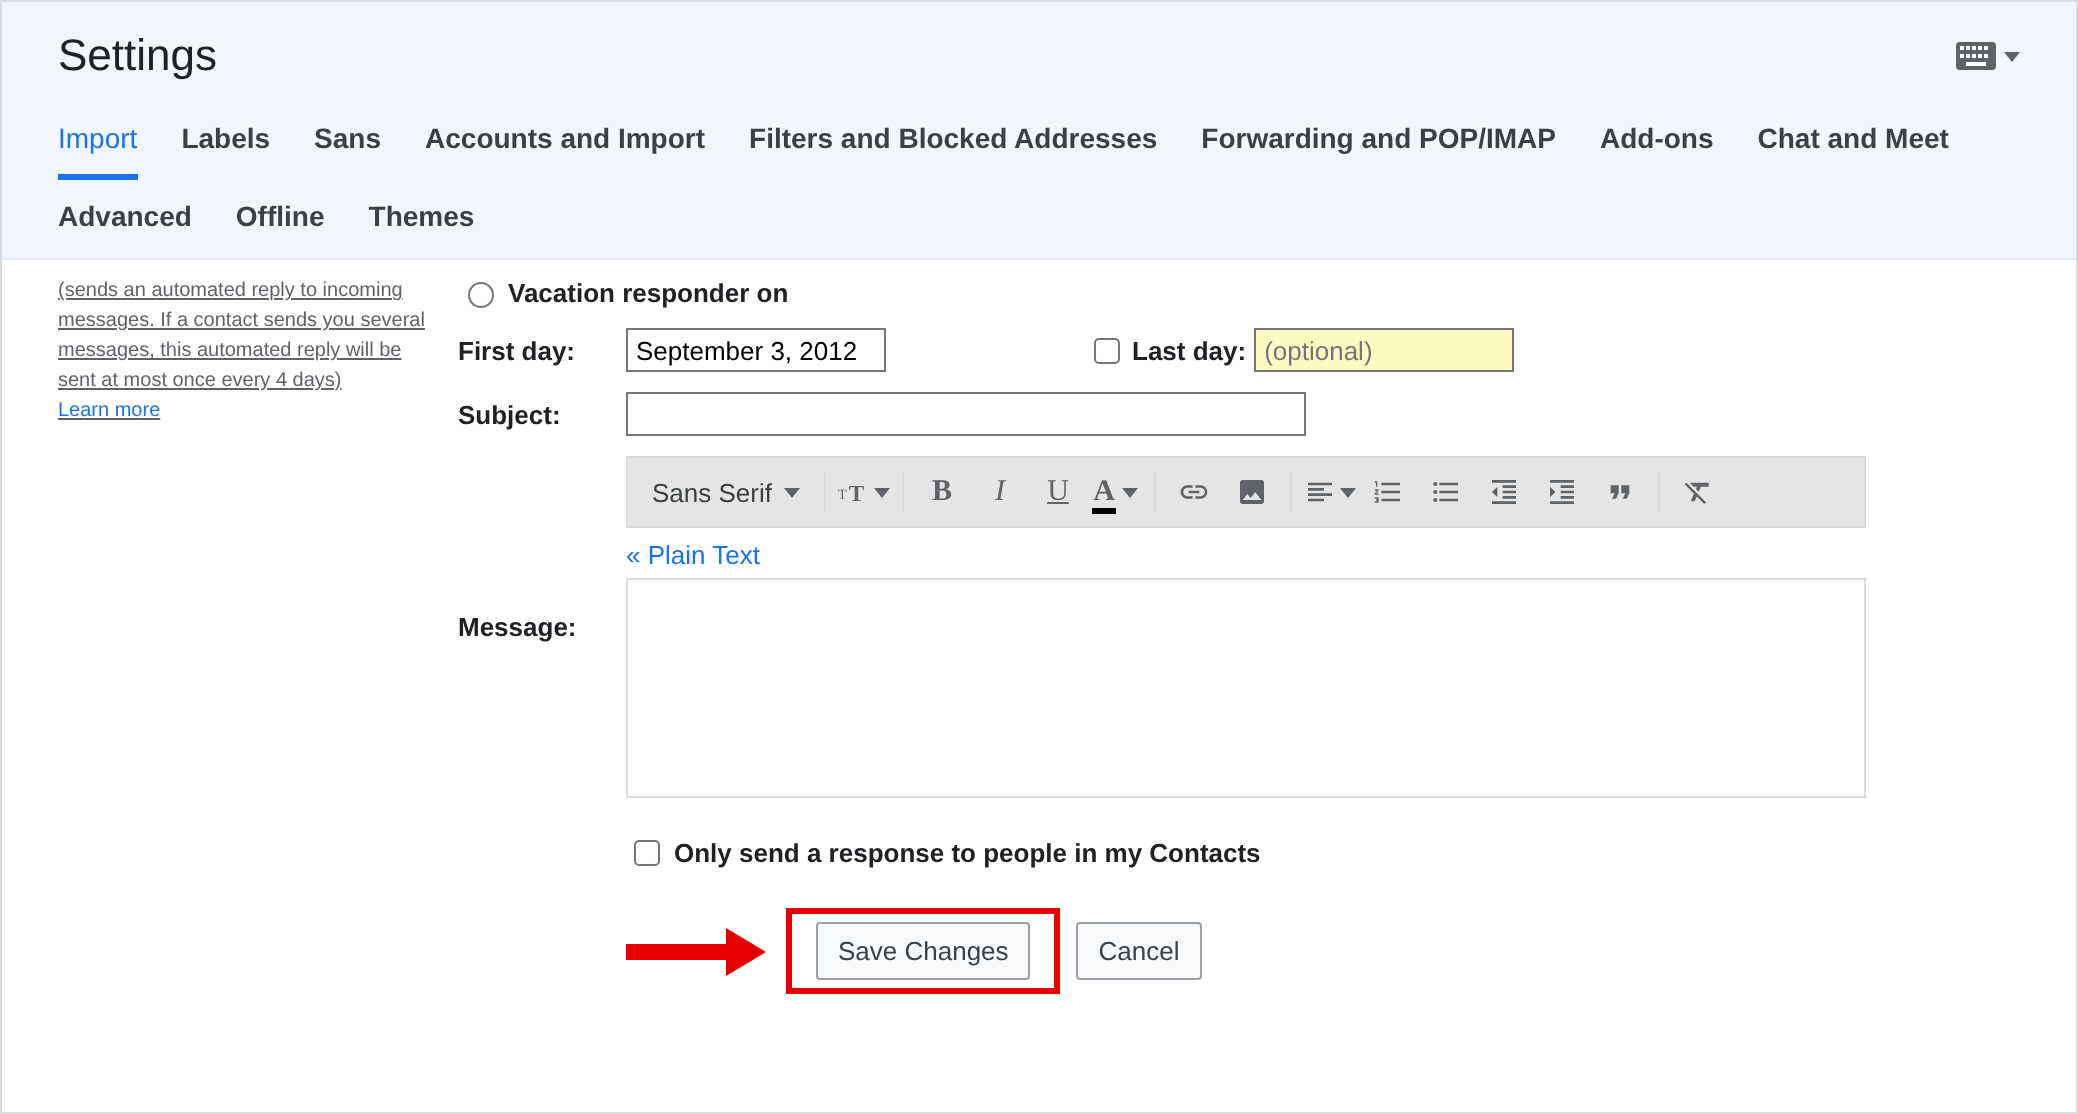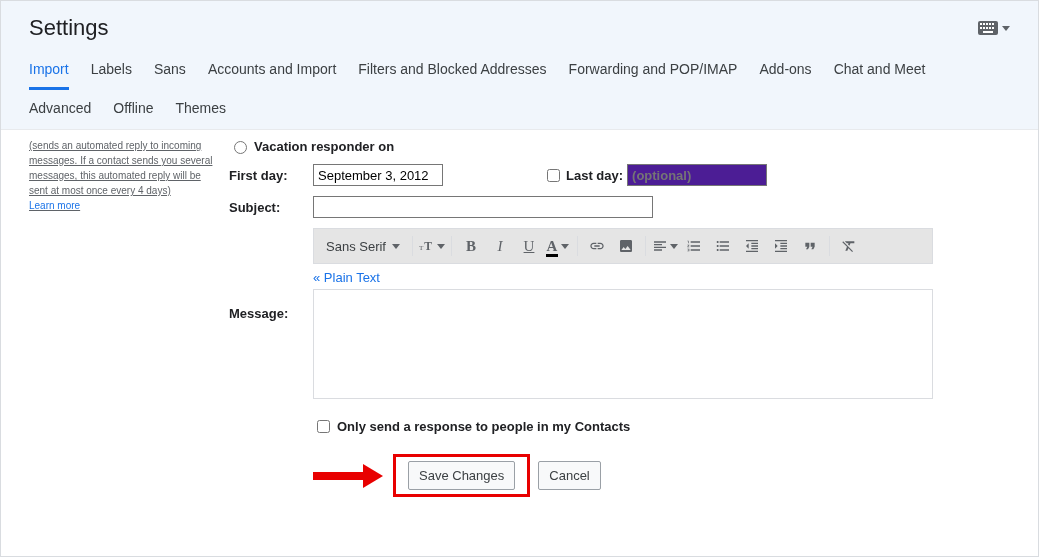--- a/index.html
+++ b/index.html
@@ -40,20 +40,21 @@
     display: flex;
     flex-wrap: wrap;
   }
   .tab {
     padding: 10px 0 10px 0;
     margin-right: 22px;
     font-size: 14px;
     color: #3c4043;
     cursor: pointer;
     border-bottom: 3px solid transparent;
+    font-weight: bold;
   }
   .tab.active {
     color: #1a73e8;
     border-bottom-color: #1a73e8;
     font-weight: 500;
   }
   .content {
     display: flex;
     padding: 8px 28px 0 28px;
   }
@@ -86,21 +87,21 @@
   }
   input[type=text] {
     border: 1px solid #767676;
     padding: 3px 4px;
     font-size: 13px;
     font-family: inherit;
     height: 22px;
   }
   .firstday-input { width: 130px; }
   .subject-input { width: 340px; }
-  .lastday-input { width: 140px; background:#4c1d95; color:#888;font-weight:bold; }
+  .lastday-input { width: 130px; background:#fef9c3; color:#888; }
   .lastday-group { margin-left: 100px; display:flex; align-items:center; }
   .lastday-group label { font-weight: bold; margin: 0 4px 0 3px; text-align: center; }
   .message-row { align-items: center; }
   .editor-wrap { flex:1; }
   .toolbar {
     border: 1px solid #dadce0;
     background: #e5e5e5;
     padding: 4px 6px;
     display: flex;
     align-items: center;

